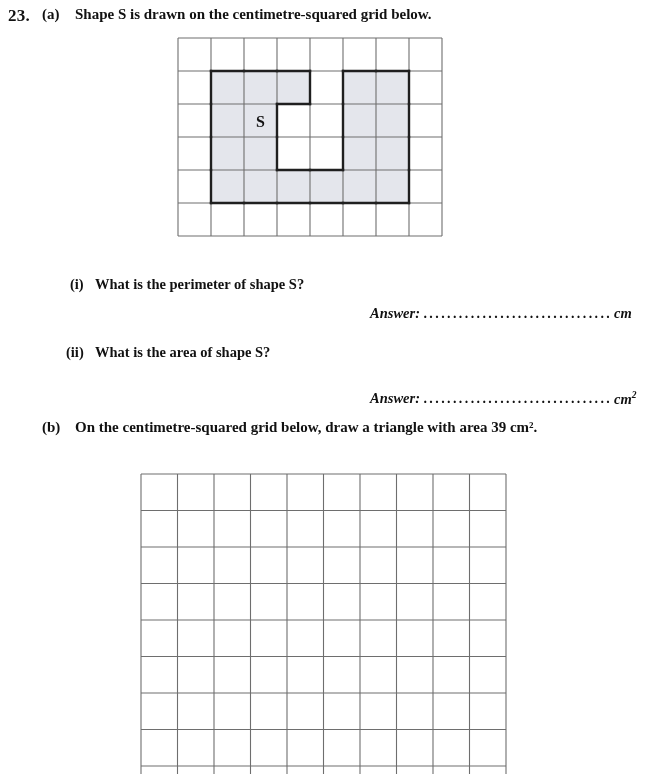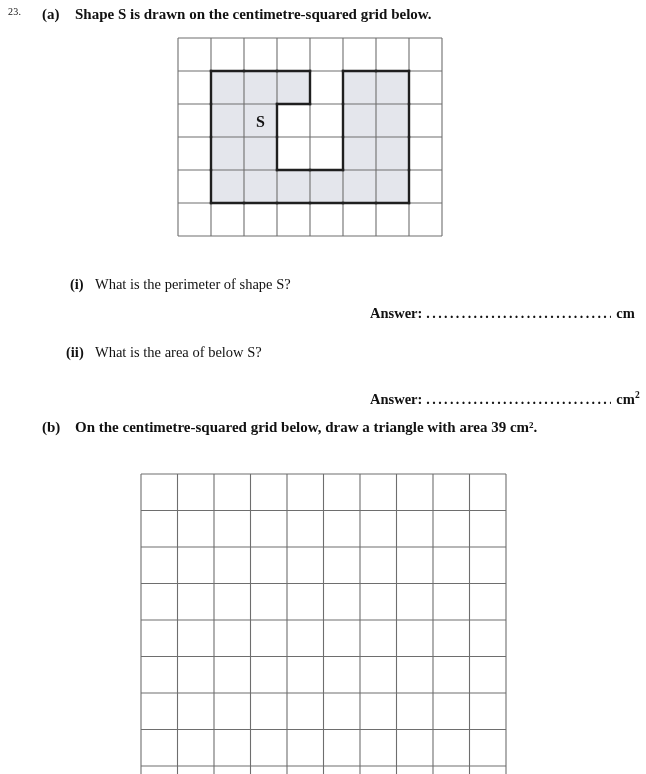--- a/index.html
+++ b/index.html
@@ -14,22 +14,22 @@
     font-family: "Liberation Serif", "DejaVu Serif", serif;
     color: #111111;
     overflow: hidden;
   }
 
   
   .qnum {
     position: absolute;
     left: 8px;
     top: 6px;
-    font-weight: normal;
-    font-size: 10px;
+    font-weight: bold;
+    font-size: 17px;
     letter-spacing: 0.2px;
   }
   .part-a-label {
     position: absolute;
     left: 42px;
     top: 6px;
     font-weight: bold;
     font-size: 15px;
   }
   .part-a-text {
@@ -42,21 +42,21 @@
   }
 
   .sub-label {
     position: absolute;
     font-weight: bold;
     font-size: 14.5px;
     white-space: nowrap;
   }
   .sub-text {
     position: absolute;
-    font-weight: normal;
+    font-weight: bold;
     font-size: 14.5px;
     white-space: nowrap;
   }
 
   .q-i-label  { left: 70px;  top: 276px; }
   .q-i-text   { left: 95px;  top: 276px; }
   .q-ii-label { left: 66px;  top: 344px; text-align: right; }
   .q-ii-text  { left: 95px;  top: 344px; }
 
   .part-b-label {
@@ -72,24 +72,25 @@
     top: 419px;
     font-weight: bold;
     font-size: 15px;
     white-space: nowrap;
   }
 
   
   .answer-row {
     position: absolute;
     display: flex;
-    align-items: flex-end;
+    align-items: center;
     font-weight: bold;
     font-size: 14.5px;
     white-space: nowrap;
+    font-style: italic;
   }
   .answer-row-i  { left: 370px; top: 305px; }
   .answer-row-ii { left: 370px; top: 390px; }
   .answer-word { margin-right: 4px; }
   .dotline {
     display: inline-block;
     width: 185px;
     overflow: hidden;
     letter-spacing: 2.4px;
     font-size: 14px;
@@ -187,21 +188,21 @@
 <div class="sub-label q-i-label">(i)</div>
 <div class="sub-text q-i-text">What is the perimeter of shape S?</div>
 
 <div class="answer-row answer-row-i">
   <span class="answer-word">Answer:</span>
   <span class="dotline">........................................</span>
   <span class="unit"><span>cm</span></span>
 </div>
 
 <div class="sub-label q-ii-label">(ii)</div>
-<div class="sub-text q-ii-text">What is the area of below S?</div>
+<div class="sub-text q-ii-text">What is the area of shape S?</div>
 
 <div class="answer-row answer-row-ii">
   <span class="answer-word">Answer:</span>
   <span class="dotline">........................................</span>
   <span class="unit"><span>cm</span><sup>2</sup></span>
 </div>
 
 <div class="part-b-label">(b)</div>
 <div class="part-b-text">On the centimetre-squared grid below, draw a triangle with area 39 cm².</div>
 

